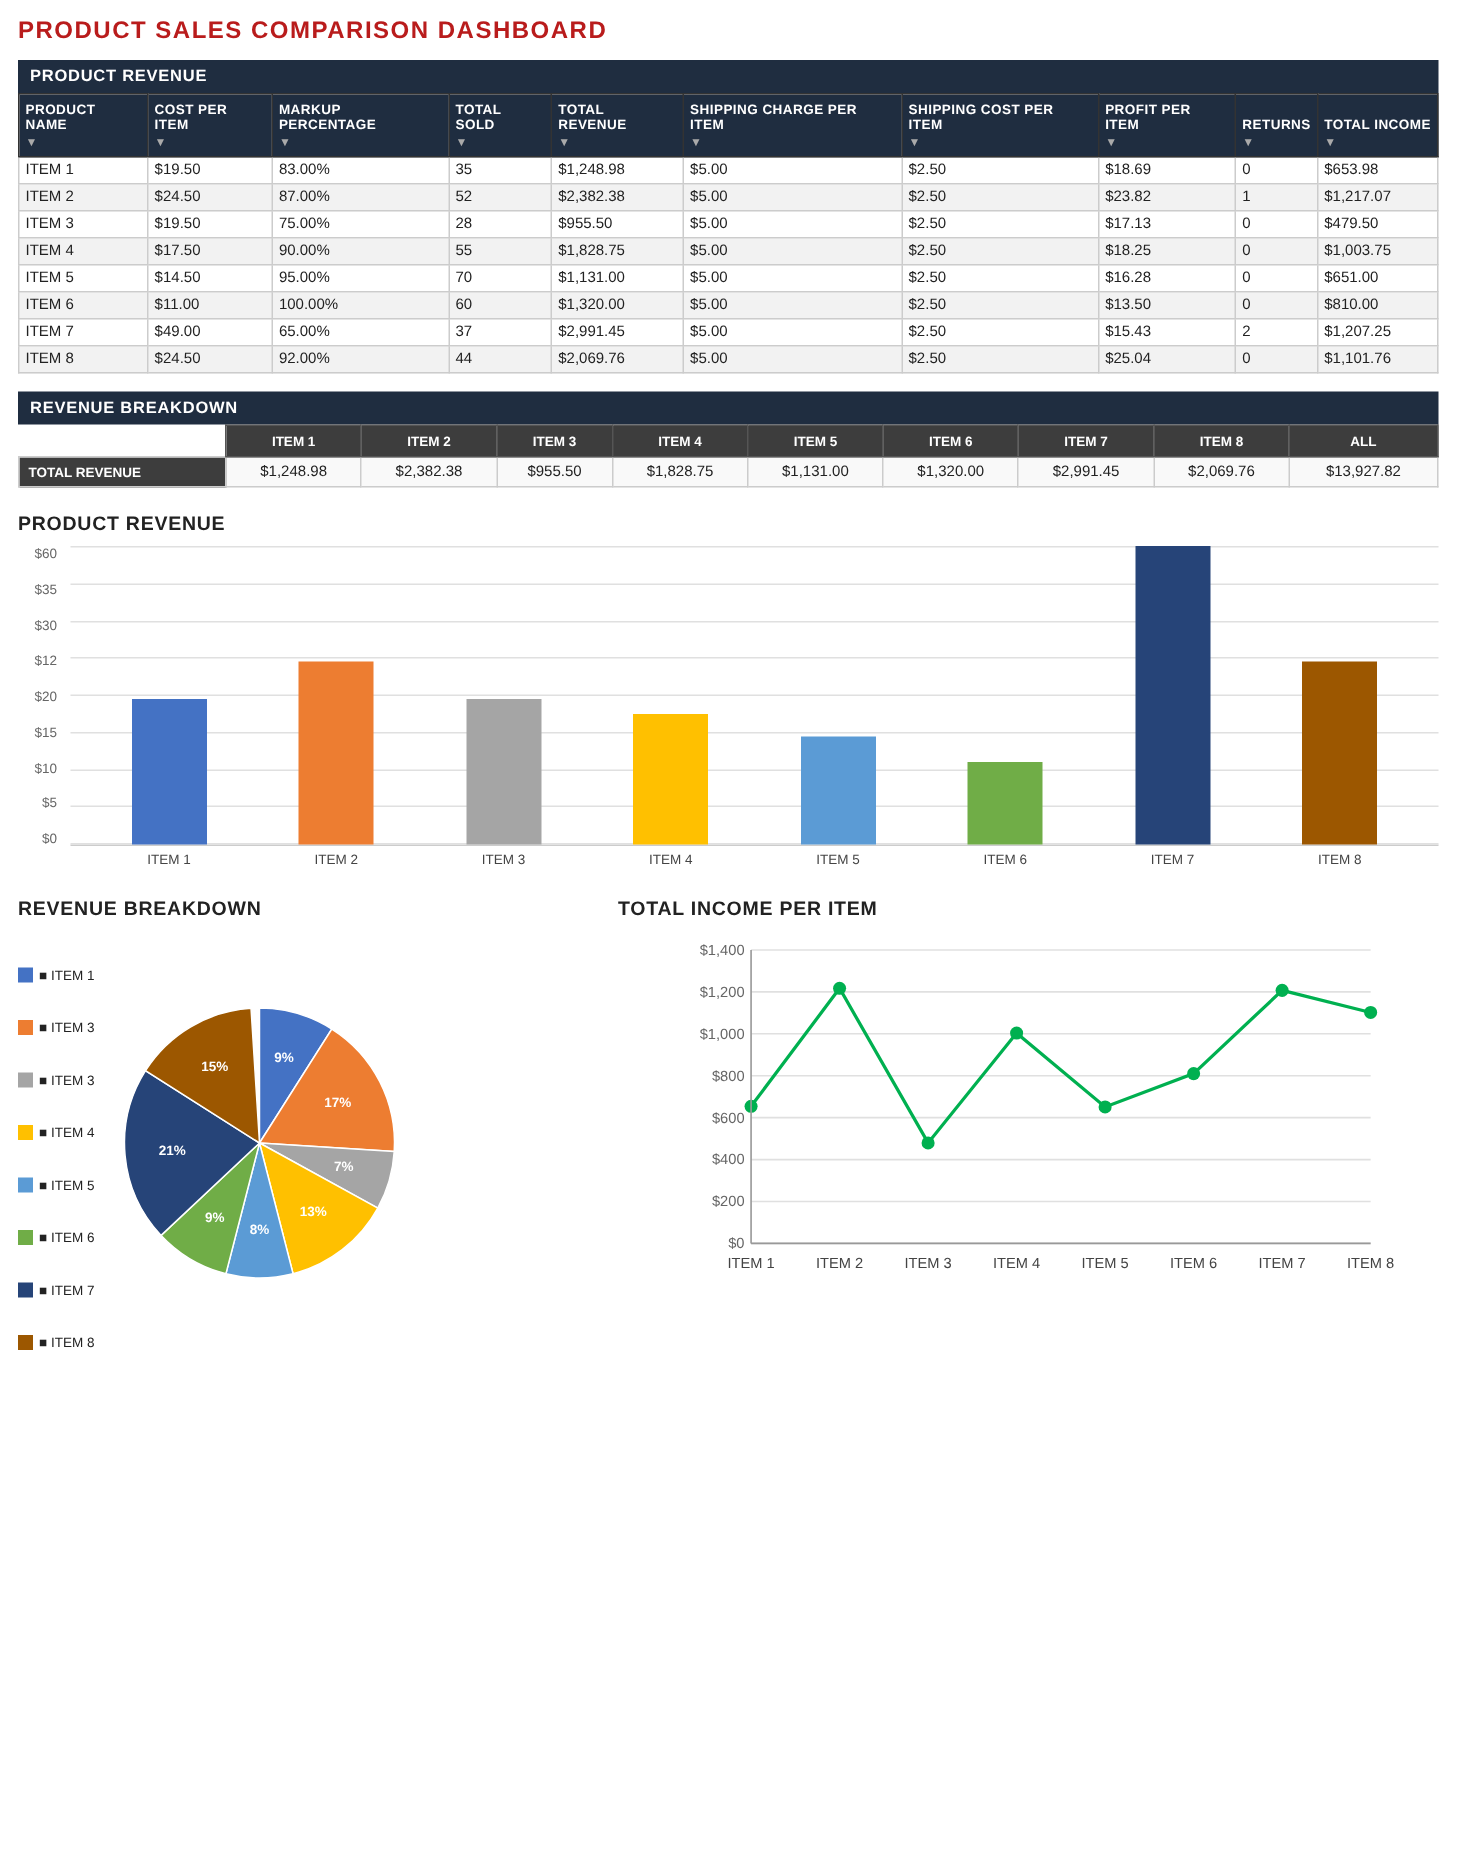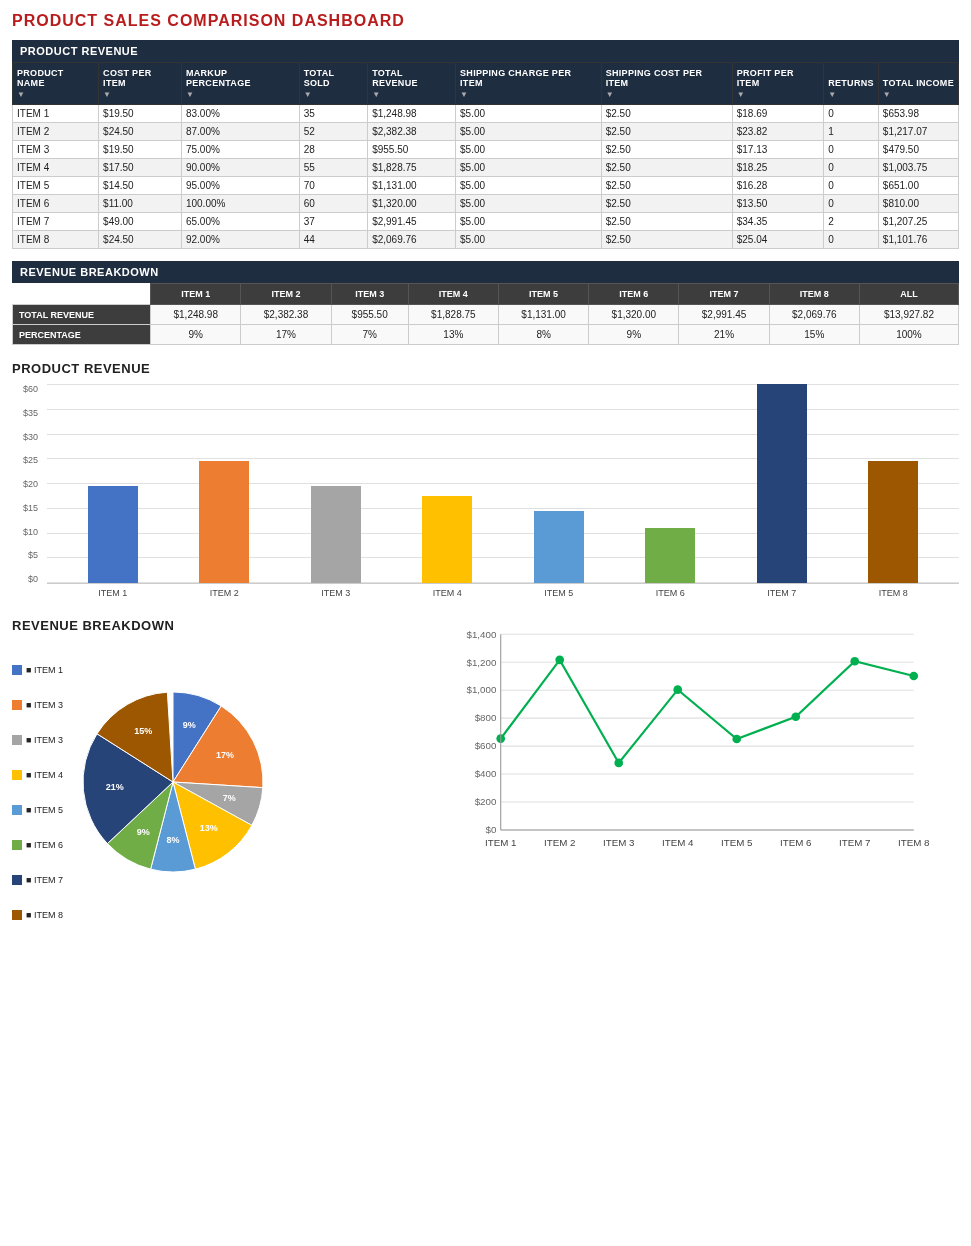--- a/index.html
+++ b/index.html
@@ -221,21 +221,21 @@
           <td>$810.00</td>
         </tr>
         <tr>
           <td>ITEM 7</td>
           <td>$49.00</td>
           <td>65.00%</td>
           <td>37</td>
           <td>$2,991.45</td>
           <td>$5.00</td>
           <td>$2.50</td>
-          <td>$34.35</td>
+          <td>$15.43</td>
           <td>2</td>
           <td>$1,207.25</td>
         </tr>
         <tr>
           <td>ITEM 8</td>
           <td>$24.50</td>
           <td>92.00%</td>
           <td>44</td>
           <td>$2,069.76</td>
           <td>$5.00</td>
@@ -274,48 +274,36 @@
           <td>$1,248.98</td>
           <td>$2,382.38</td>
           <td>$955.50</td>
           <td>$1,828.75</td>
           <td>$1,131.00</td>
           <td>$1,320.00</td>
           <td>$2,991.45</td>
           <td>$2,069.76</td>
           <td>$13,927.82</td>
         </tr>
-        <tr>
-          <td>PERCENTAGE</td>
-          <td>9%</td>
-          <td>17%</td>
-          <td>7%</td>
-          <td>13%</td>
-          <td>8%</td>
-          <td>9%</td>
-          <td>21%</td>
-          <td>15%</td>
-          <td>100%</td>
-        </tr>
       </tbody>
   </table>
 </div>
 
 
 <div class="charts-section">
   <div class="chart-title">PRODUCT REVENUE</div>
   <div style="position:relative;">
     <div class="bar-chart-container">
       <div class="bar-chart-y-labels" id="bar-y-labels">
           <div class="bar-chart-y-label">$0</div>
           <div class="bar-chart-y-label">$5</div>
           <div class="bar-chart-y-label">$10</div>
           <div class="bar-chart-y-label">$15</div>
           <div class="bar-chart-y-label">$20</div>
-          <div class="bar-chart-y-label">$25</div>
+          <div class="bar-chart-y-label">$12</div>
           <div class="bar-chart-y-label">$30</div>
           <div class="bar-chart-y-label">$35</div>
           <div class="bar-chart-y-label">$60</div>
         </div>
       <div class="bar-chart-area">
         <div class="bar-chart-grid" id="bar-grid">
             <div class="bar-chart-grid-line"></div>
             <div class="bar-chart-grid-line"></div>
             <div class="bar-chart-grid-line"></div>
             <div class="bar-chart-grid-line"></div>
@@ -423,20 +411,21 @@
           <text x="70.22107717860328" y="150.3534085797307" text-anchor="middle" dominant-baseline="middle" font-size="9" fill="#fff" font-weight="bold">9%</text>
           <path d="M 100 100 L 34.39282353207295 161.60923953358196 A 90 90 0 0 1 24.010486704818646 51.77558845189029 Z" fill="#264478" stroke="#fff" stroke-width="1"></path>
           <text x="41.75962507071982" y="105.50533632913309" text-anchor="middle" dominant-baseline="middle" font-size="9" fill="#fff" font-weight="bold">21%</text>
           <path d="M 100 100 L 24.010486704818646 51.77558845189029 A 90 90 0 0 1 94.34885324236181 10.177594441455554 Z" fill="#9c5700" stroke="#fff" stroke-width="1"></path>
           <text x="70.2210771786033" y="49.64659142026929" text-anchor="middle" dominant-baseline="middle" font-size="9" fill="#fff" font-weight="bold">15%</text>
         </svg>
     </div>
   </div>
 
   <div class="line-section">
+    <div class="chart-title">TOTAL INCOME PER ITEM</div>
     <svg id="line-svg" width="100%" height="250" viewBox="0 0 460 230">
         <line x1="60" x2="440" y1="195" y2="195" stroke="#e0e0e0" stroke-width="1"></line>
         <text x="56" y="198" text-anchor="end" font-size="9" fill="#666">$0</text>
         <line x1="60" x2="440" y1="169.28571428571428" y2="169.28571428571428" stroke="#e0e0e0" stroke-width="1"></line>
         <text x="56" y="172.28571428571428" text-anchor="end" font-size="9" fill="#666">$200</text>
         <line x1="60" x2="440" y1="143.57142857142858" y2="143.57142857142858" stroke="#e0e0e0" stroke-width="1"></line>
         <text x="56" y="146.57142857142858" text-anchor="end" font-size="9" fill="#666">$400</text>
         <line x1="60" x2="440" y1="117.85714285714286" y2="117.85714285714286" stroke="#e0e0e0" stroke-width="1"></line>
         <text x="56" y="120.85714285714286" text-anchor="end" font-size="9" fill="#666">$600</text>
         <line x1="60" x2="440" y1="92.14285714285715" y2="92.14285714285715" stroke="#e0e0e0" stroke-width="1"></line>

